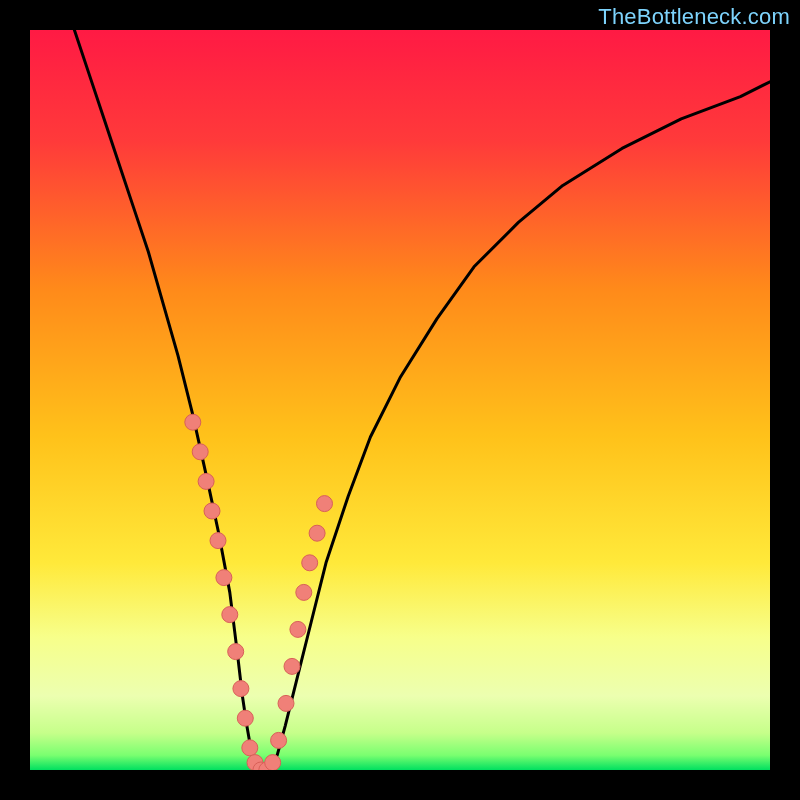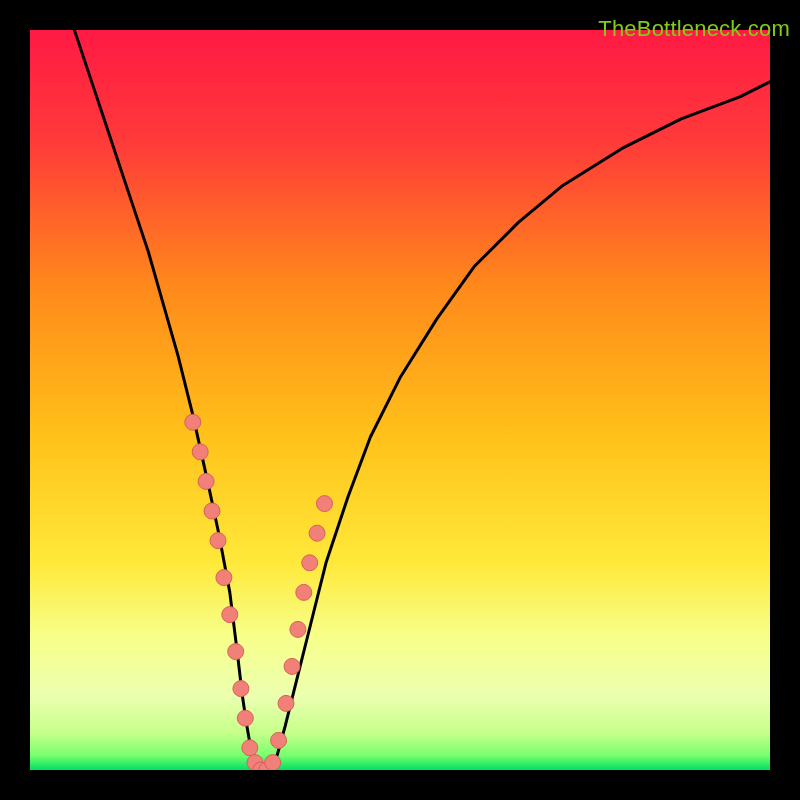--- a/index.html
+++ b/index.html
@@ -12,23 +12,23 @@
     font-family: Arial, Helvetica, sans-serif;
   }
   .frame {
     position: relative;
     width: 800px;
     height: 800px;
     background: #000;
   }
   .watermark {
     position: absolute;
-    top: 16px;
+    top: 4px;
     right: 10px;
-    color: #84cc16;
+    color: #7dd3fc;
     font-size: 22px;
     font-weight: 500;
     letter-spacing: 0.2px;
     z-index: 10;
   }
   .plot-wrap {
     position: absolute;
     left: 30px;
     top: 30px;
     width: 740px;

